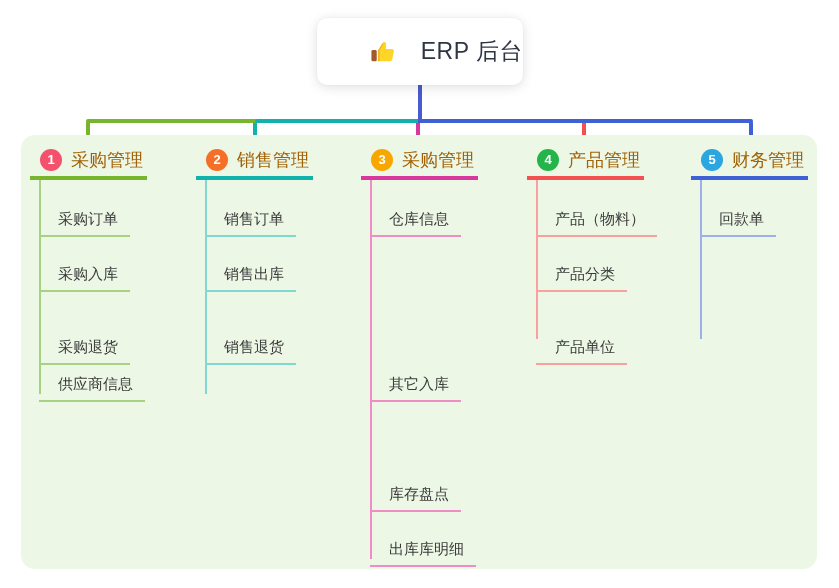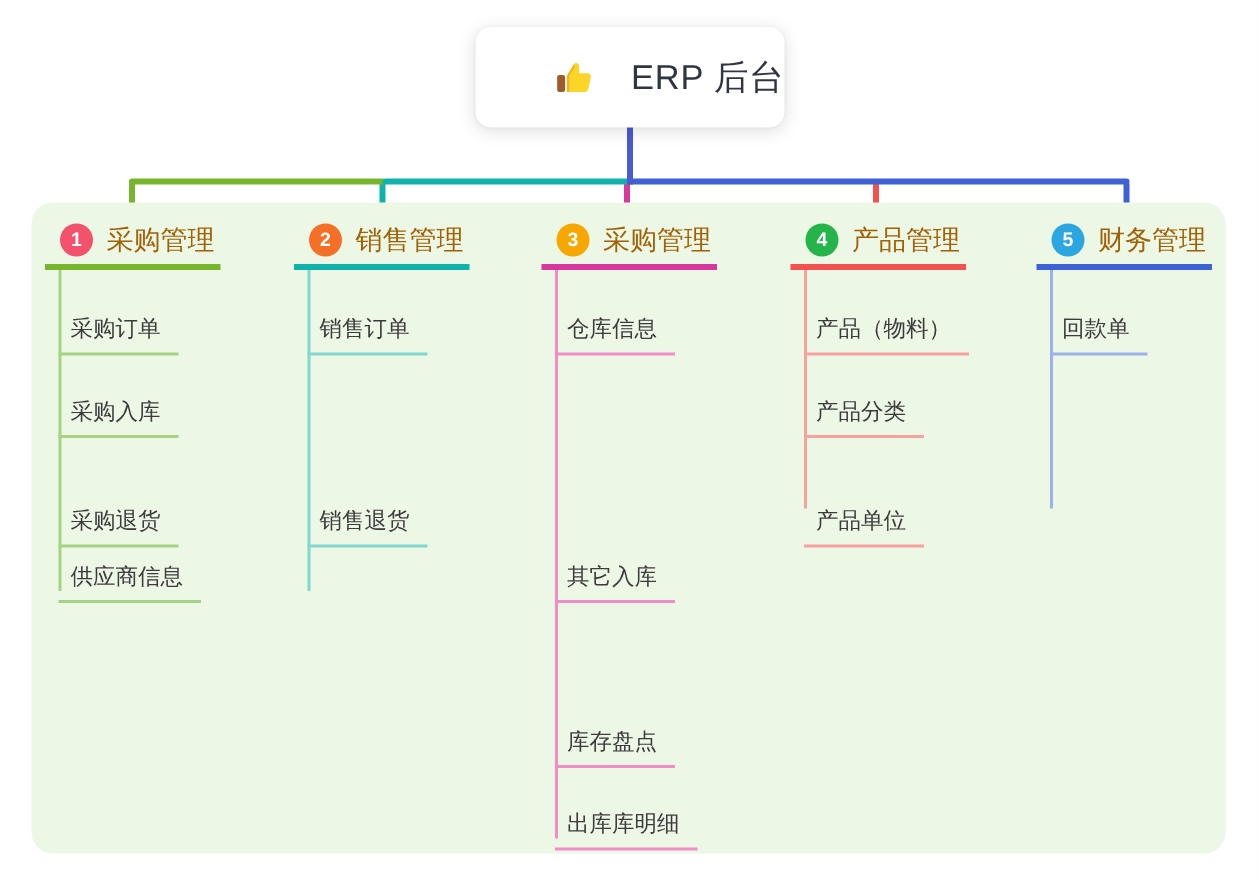--- a/index.html
+++ b/index.html
@@ -49,21 +49,21 @@
   .btitle{font-size:18px;font-weight:500;color:#a16207;}
   .vline{
     position:absolute;left:9px;top:37px;width:2px;background:var(--child);
   }
   .b0 .vline,.b1 .vline{height:214px;}
   .b2 .vline{height:379px;}
   .b3 .vline,.b4 .vline{height:159px;}
   .child{
     position:absolute;left:9px;height:30px;
     display:flex;align-items:flex-end;white-space:nowrap;
-    padding:0 12px 6px 8px;
+    padding:0 12px 6px 19px;
     border-bottom:2px solid var(--child);
   }
   .c0{top:56px}.c1{top:111px}.c2{top:184px}.c3{top:221px}
   .c4{top:276px}.c5{top:331px}.c6{top:386px}
   .child span{font-size:15px;color:#3b3b3b;}
 </style>
 </head>
 <body>
 
 <div class="canvas">
@@ -115,20 +115,23 @@
 
   <div class="branch b1" style="--line: #12b2ac; --child: #82d8d0; --badge: #f57026;">
     <div class="bhead">
       <span class="badge">2</span>
       <span class="btitle">销售管理</span>
     </div>
     <div class="vline"></div>
     <div class="child c0">
         <span>销售订单</span>
       </div>
+    <div class="child c1">
+        <span>销售出库</span>
+      </div>
     <div class="child c2">
         <span>销售退货</span>
       </div>
   </div>
 
   <div class="branch b2" style="--line: #d8389e; --child: #f08cc6; --badge: #f7a700;">
     <div class="bhead">
       <span class="badge">3</span>
       <span class="btitle">采购管理</span>
     </div>

